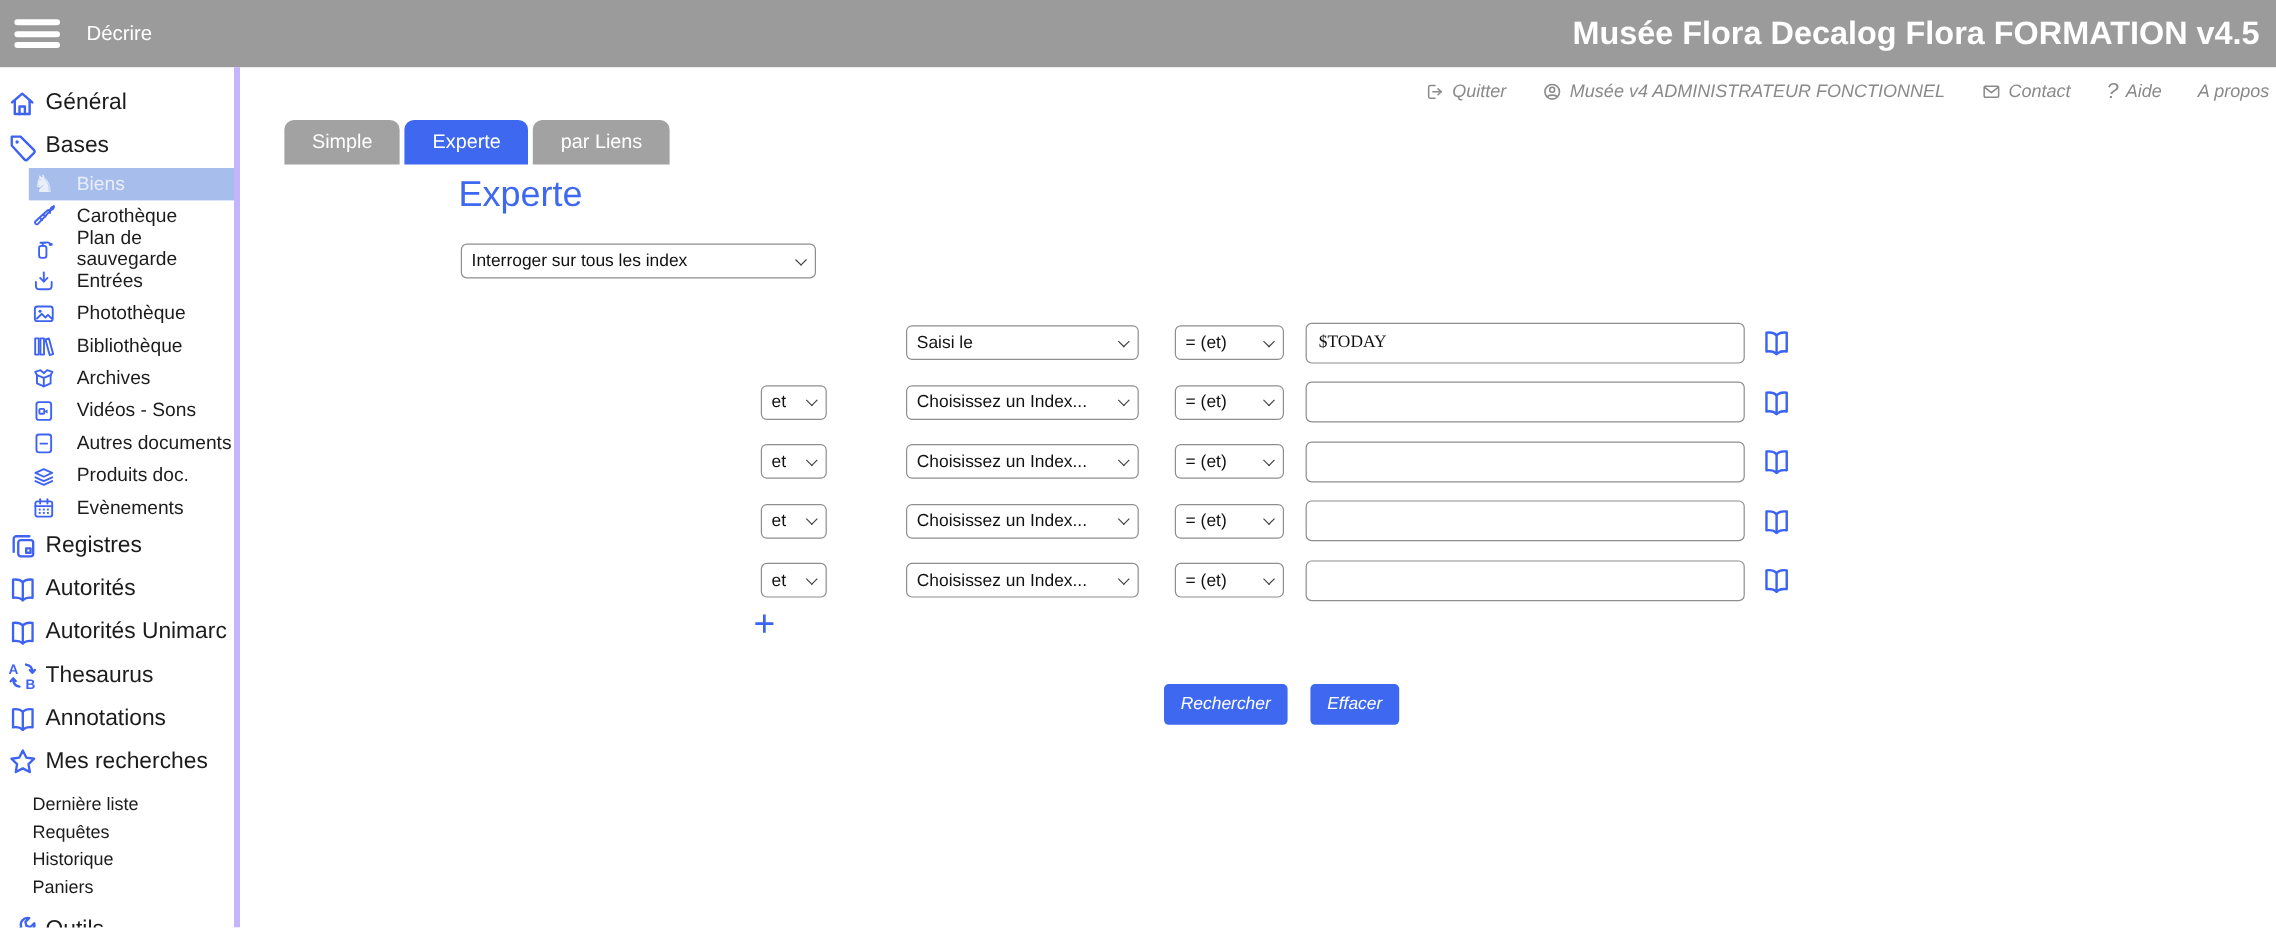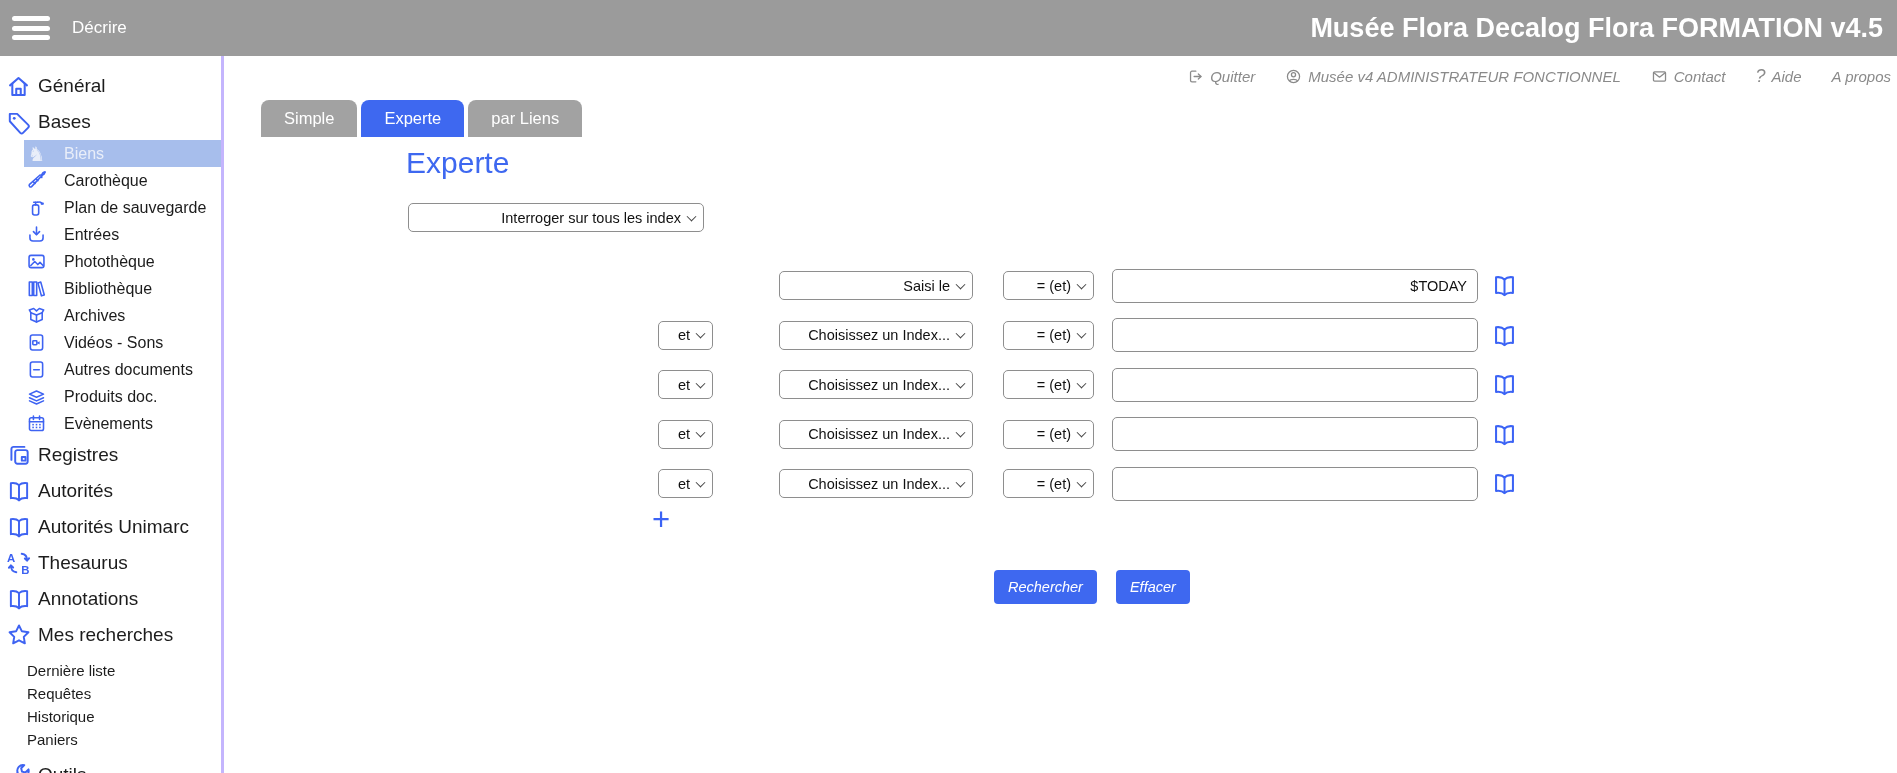--- a/index.html
+++ b/index.html
@@ -8,21 +8,21 @@
 
   
   .topbar { height:56px; background:#9b9b9b; display:flex; align-items:center; }
   .burger { margin-left:12px; width:38px; display:flex; flex-direction:column; gap:4.5px; cursor:pointer; }
   .burger i { display:block; height:5px; background:#fff; border-radius:2.5px; }
   .topbar .menu-label { color:#fff; font-size:17px; margin-left:22px; }
   .topbar .app-title { margin-left:auto; margin-right:14px; color:#fff; font-size:27px; font-weight:bold; }
 
   
   .shell { display:flex; height:717px; }
-  .sidebar { width:224px; border-right:3px solid #c4b5fd; padding-top:12px; flex:none; }
+  .sidebar { width:200px; border-right:5px solid #c4b5fd; padding-top:12px; flex:none; }
   .main { flex:1; position:relative; }
 
   
   .nav-top { display:flex; align-items:center; height:36px; padding-left:5px; font-size:19px; cursor:pointer; }
   .nav-top .ic { width:27px; height:27px; margin-right:6px; color:#3e63f2; flex:none; display:flex; align-items:center; justify-content:center; }
   .nav-sub { display:flex; align-items:center; height:27px; margin-left:24px; padding-left:2px; font-size:16px; cursor:pointer; }
   .nav-sub .ic { width:21px; height:21px; margin-right:17px; color:#3e63f2; flex:none; display:flex; align-items:center; justify-content:center; }
   .nav-sub.selected { background:#a7beec; color:#e9eef9; }
   .nav-sub.selected .ic { color:#e9eef9; }
   .knight-glyph { font-size:20px; line-height:1; }
@@ -43,23 +43,23 @@
          color:#fff; background:#a2a2a2; border-radius:8px 8px 0 0; cursor:pointer; }
   .tab.active { background:#3e68f0; }
 
   
   .heading { position:absolute; left:182px; top:90px; font-size:30px; color:#3e68f0; }
   .sel { position:relative; display:inline-block; }
   .sel::after { content:''; position:absolute; right:9px; top:50%; width:6px; height:6px;
     border-right:1.6px solid #444; border-bottom:1.6px solid #444;
     transform:translateY(-70%) rotate(45deg); pointer-events:none; }
   select, input[type=text] { height:29px; border:1px solid #8e8e8e; border-radius:5px;
-    font-family:"Liberation Sans", sans-serif; font-size:14.5px; color:#111; background:#fff;text-align:right; }
+    font-family:"Liberation Sans", sans-serif; font-size:14.5px; color:#111; background:#fff; }
   select { appearance:none; -webkit-appearance:none; width:100%; padding:0 22px 0 8px; cursor:pointer; }
-  input[type=text] { padding:16px 10px; }
+  input[type=text] { padding:16px 10px;font-family:Liberation Serif, serif; }
   .scope-wrap { position:absolute; left:184px; top:147px; width:296px; }
   .rows { position:absolute; left:0; top:215px; }
   .row { display:flex; align-items:center; height:29px; margin-left:434px; margin-bottom:20.5px; }
   .c-bool { width:55px; margin-right:66px; }
   .c-bool.hidden { visibility:hidden; }
   .c-idx { width:194px; margin-right:30px; }
   .c-op { width:91px; margin-right:18px; }
   .c-val { width:366px; margin-right:13px; }
   .c-book { width:27px; height:27px; color:#3b63f5; cursor:pointer; display:flex; align-items:center; }
   .add-row { position:absolute; left:428px; top:448px; color:#3b63f5; font-size:31px; font-weight:400; cursor:pointer; line-height:1; }

